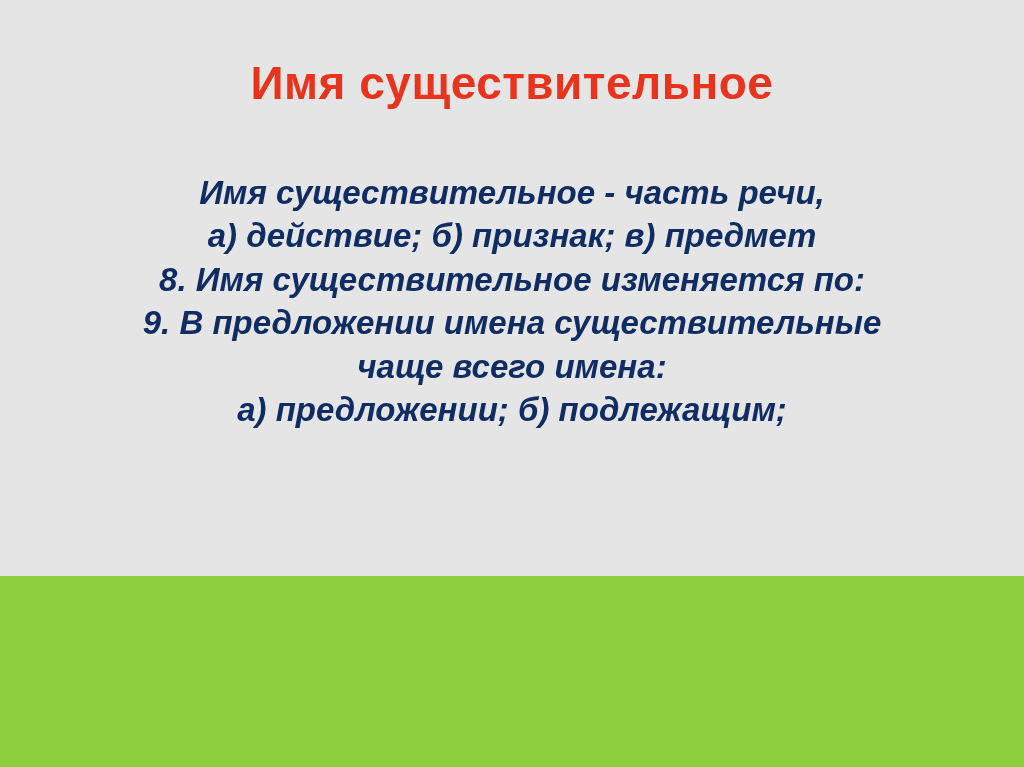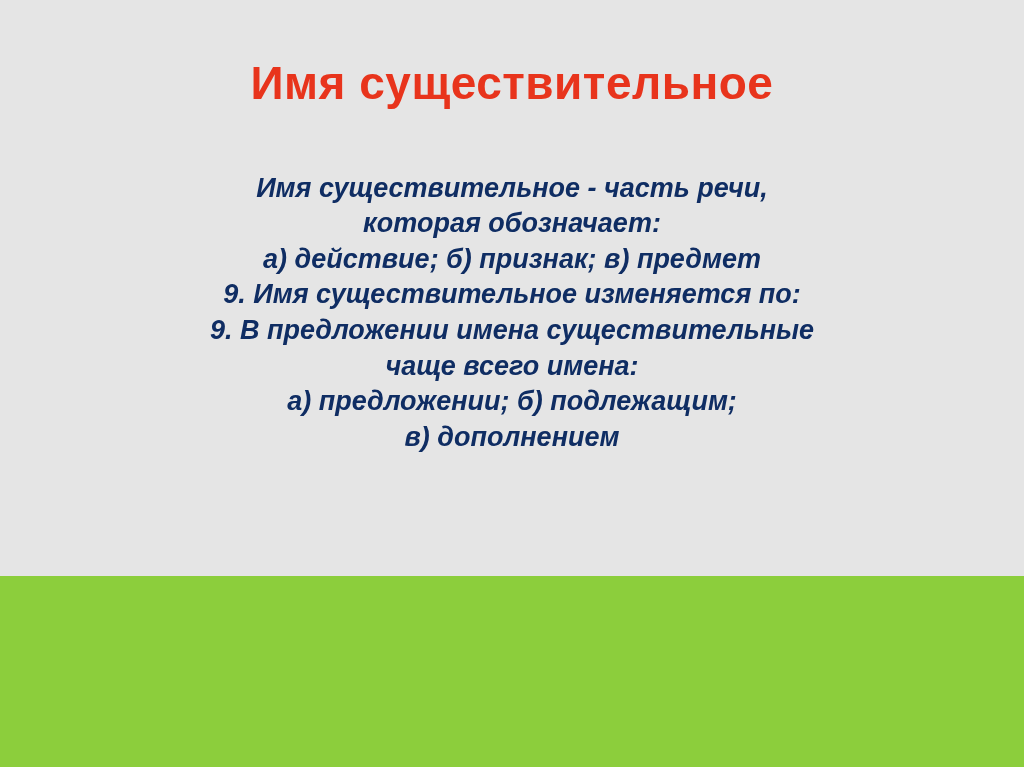--- a/index.html
+++ b/index.html
@@ -33,37 +33,35 @@
     line-height: 1.1;
     font-family: "Liberation Sans", sans-serif;
   }
   .body-block {
     margin-top: 62px;
     width: 960px;
     text-align: center;
     color: #0f2d63;
     font-style: italic;
     font-weight: bold;
-    font-size: 27px;
+    font-size: 33px;
     line-height: 1.32;
     font-family: "Liberation Sans", sans-serif;
   }
   .body-line {
     display: block;
     white-space: nowrap;
   }
 </style>
 </head>
 <body>
 
 <div class="slide">
   <div class="slide-title">Имя существительное</div>
   <div class="body-block">
     <span class="body-line">Имя существительное - часть речи,</span>
-    <span class="body-line">которая обозначает:</span>
     <span class="body-line">а) действие; б) признак; в) предмет</span>
-    <span class="body-line">9. Имя существительное изменяется по:</span>
+    <span class="body-line">8. Имя существительное изменяется по:</span>
     <span class="body-line">9. В предложении имена существительные</span>
     <span class="body-line">чаще всего имена:</span>
     <span class="body-line">а) предложении; б) подлежащим;</span>
-    <span class="body-line">в) дополнением</span>
   </div>
 </div>
 
 </body></html>

